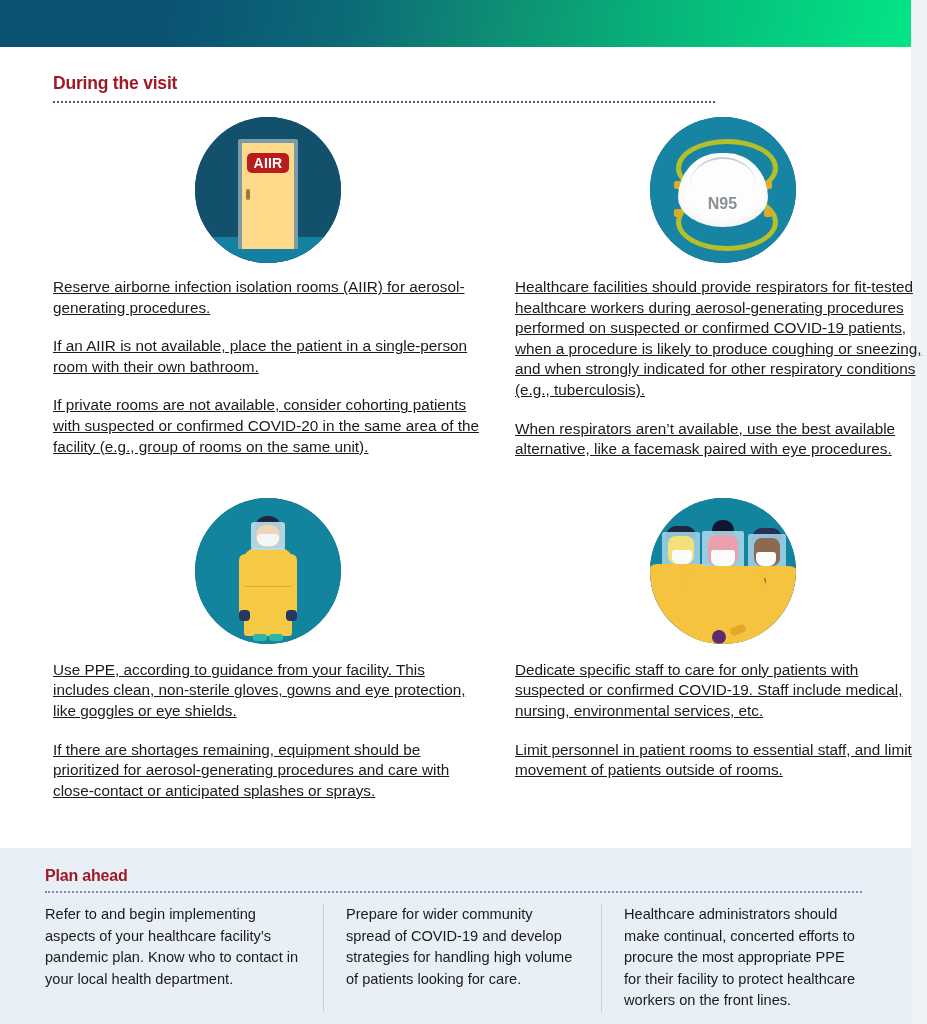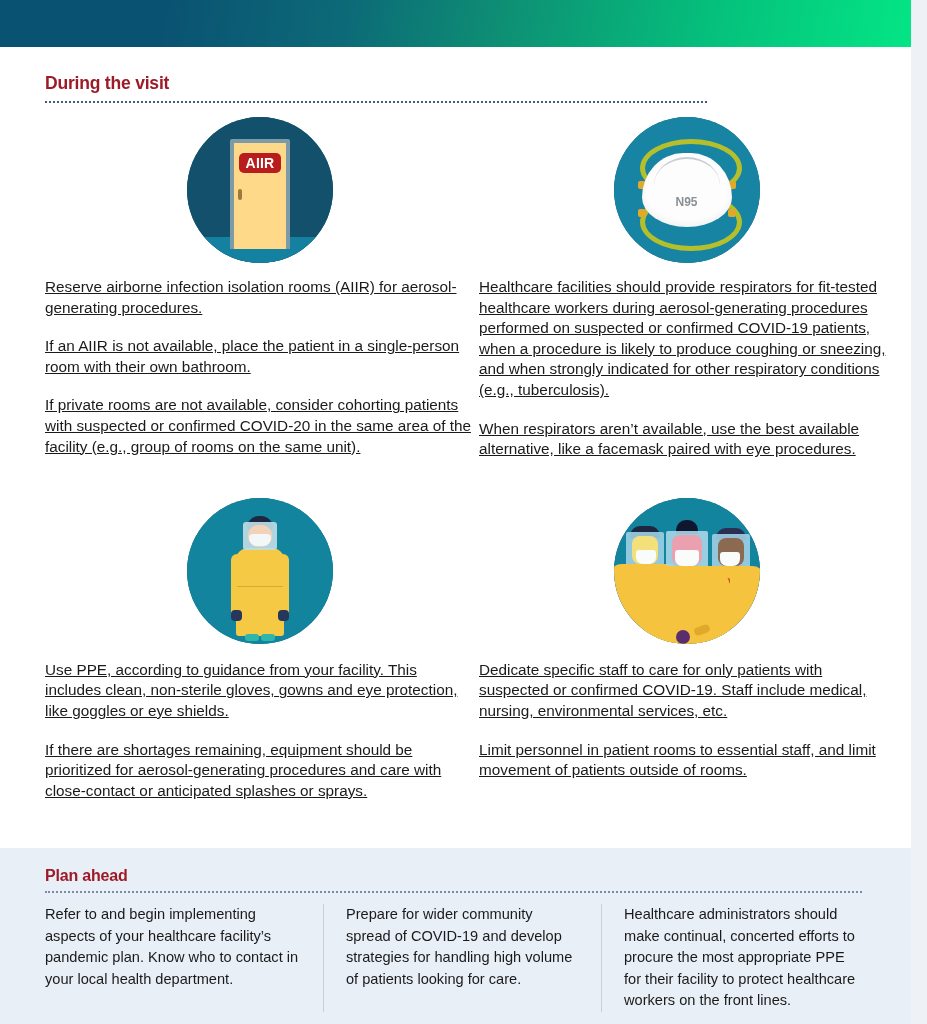--- a/index.html
+++ b/index.html
@@ -34,42 +34,42 @@
     position: absolute;
     top: 0;
     left: 0;
     width: 911px;
     height: 47px;
     background: linear-gradient(100deg, #0a5272 0%, #0a5272 18%, #0c6a77 38%, #0e8f74 55%, #05c07c 78%, #04e585 100%);
   }
   .content {
     position: absolute;
     top: 47px;
-    left: 0;
+    left: 8px;
     width: 756px;
   }
   .section-title {
     color: #9d1a26;
     font-weight: bold;
     font-size: 17.5px;
     letter-spacing: -0.2px;
     padding-left: 45px;
     padding-top: 26px;
   }
   .dotted-rule {
     margin: 7px 49px 0 45px;
     height: 0;
     border-top: 2px dotted #1f3f6e;
     opacity: 0.85;
   }
   
   .grid {
     display: grid;
     grid-template-columns: 430px 415px;
-    column-gap: 4px;
+    column-gap: 32px;
     padding: 0 0 0 45px;
     margin-top: 6px;
   }
   .cell {
     position: relative;
   }
   .icon-wrap {
     display: flex;
     justify-content: center;
     padding-top: 8px;
@@ -140,21 +140,21 @@
     border-radius:46% 46% 50% 50% / 60% 60% 40% 40%;
     box-shadow: inset 0 -3px 6px rgba(0,0,0,0.05);
   }
   .n95-nose {
     position:absolute; left:40px; top:40px; width:66px; height:26px;
     border-top:2px solid #c9cdd2;
     border-radius:50% 50% 0 0 / 100% 100% 0 0;
   }
   .n95-label {
     position:absolute; left:0; right:0; top:78px;
-    text-align:center; color:#8a9096; font-weight:bold; font-size:12px;
+    text-align:center; color:#8a9096; font-weight:bold; font-size:16px;
   }
   .n95-clip {
     position:absolute; width:8px; height:8px; background:#e0a92a; border-radius:2px;
   }
 
   
   .ppe-bg { position:absolute; inset:0; background:#12849d; }
   .ppe-hair {
     position:absolute; left:50%; transform:translateX(-50%); top:18px;
     width:26px; height:14px; background:#1d2742; border-radius:12px 12px 0 0;

